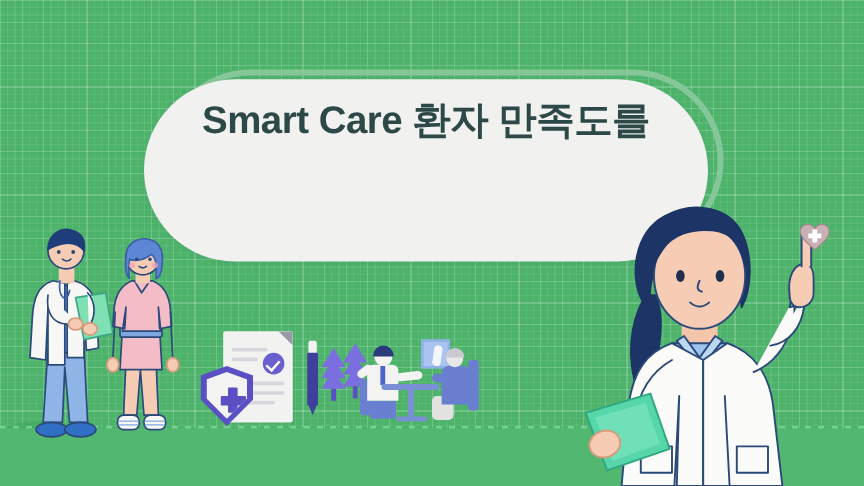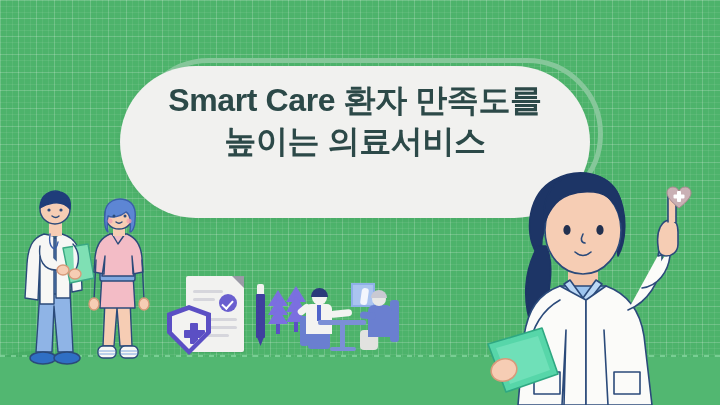--- a/index.html
+++ b/index.html
@@ -145,21 +145,20 @@
   <div class="bg-grid2"></div>
   <div class="blob-bl"></div>
   <div class="blob-br"></div>
   <div class="ground"></div>
   <div class="ground-dash"></div>
 
   <div class="card-arc"></div>
   <div class="card"></div>
   <div class="card-title">
     <span class="ln">Smart Care 환자 만족도를</span>
-    <span class="ln">높이는 의료서비스</span>
   </div>
 
   <div class="doc-sheet">
     <div class="doc-fold"></div>
     <div class="doc-line" style="top:14px;width:30px"></div>
     <div class="doc-line" style="top:22px;width:22px"></div>
     <div class="doc-line" style="top:42px;width:44px"></div>
     <div class="doc-line" style="top:50px;width:44px"></div>
     <div class="doc-line" style="top:58px;width:36px"></div>
     <div class="doc-check"></div>

